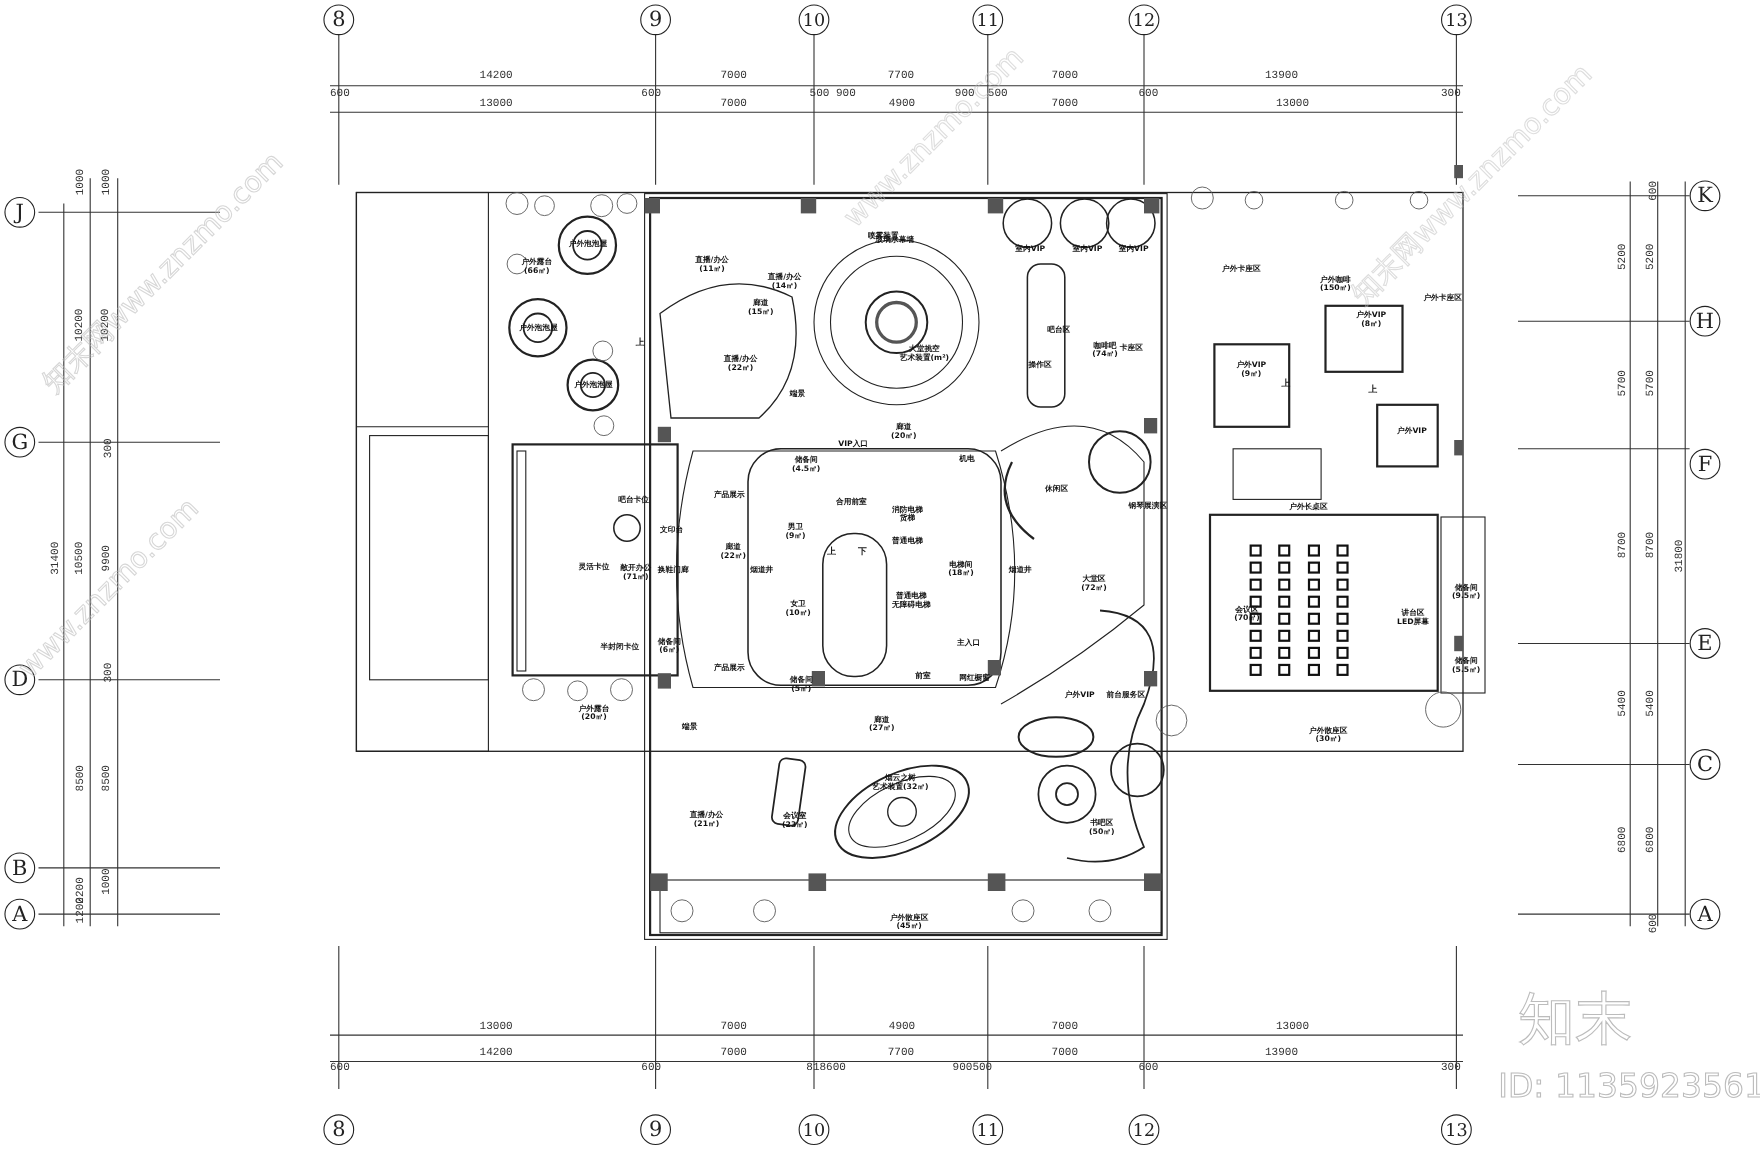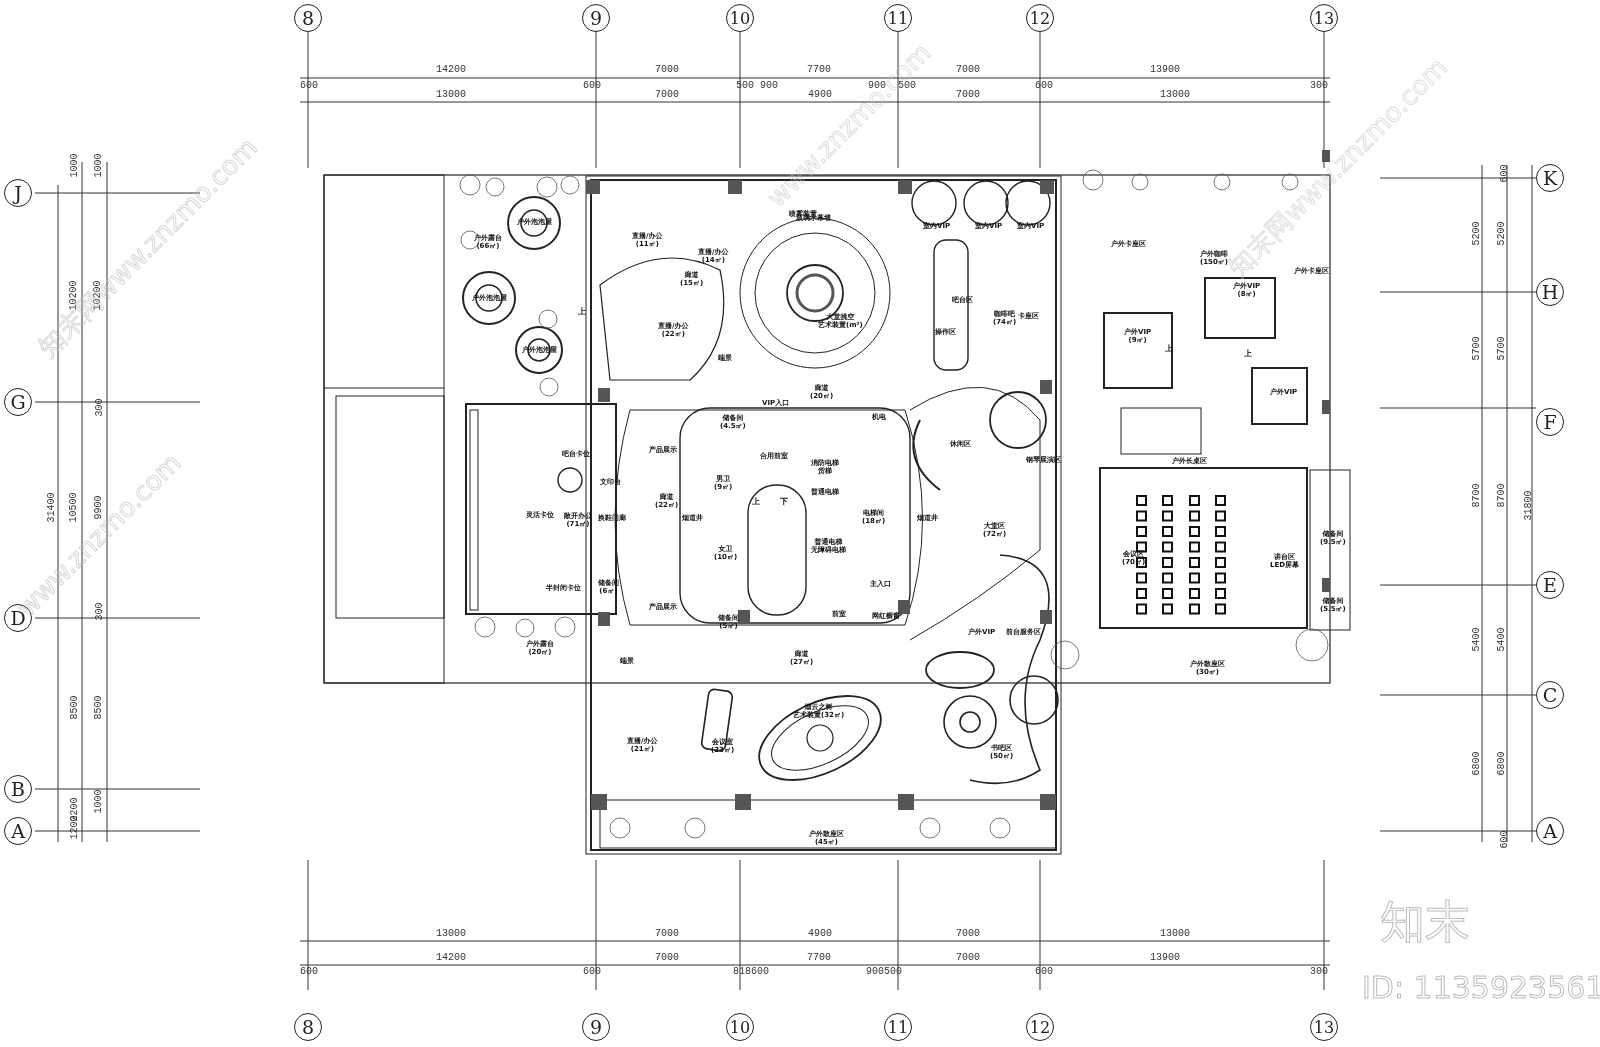--- a/index.html
+++ b/index.html
@@ -365,18 +365,18 @@
 <div class="room" style="left:793px;top:703px;"><span>烟云之树</span><span class="area">艺术装置(32㎡)</span></div>
 <div class="room" style="left:990px;top:700px;margin-top:44px;"><span>书吧区</span><span class="area">(50㎡)</span></div>
 <div class="room" style="left:809px;top:830px;"><span>户外散座区</span><span class="area">(45㎡)</span></div>
 
 <div class="room" style="left:578px;top:308px;font-size:8px;">上</div>
 <div class="room" style="left:752px;top:498px;font-size:8px;">上</div>
 <div class="room" style="left:780px;top:498px;font-size:8px;">下</div>
 <div class="room" style="left:1165px;top:345px;font-size:8px;">上</div>
 <div class="room" style="left:1244px;top:350px;font-size:8px;">上</div>
 
-<div class="wm" style="left:1380px;top:892px;font-size:45px;">知末</div>
+<div class="wm" style="left:1380px;top:892px;font-size:52px;">知末</div>
 <div class="wm" style="left:1362px;top:970px;font-size:30px;">ID: 1135923561</div>
 <div class="wm" style="left:0px;top:230px;font-size:26px;transform:rotate(-45deg);opacity:0.6;">知末网www.znzmo.com</div>
 <div class="wm" style="left:-10px;top:520px;font-size:26px;transform:rotate(-45deg);opacity:0.6;">www.znzmo.com</div>
 <div class="wm" style="left:740px;top:110px;font-size:26px;transform:rotate(-45deg);opacity:0.5;">www.znzmo.com</div>
 <div class="wm" style="left:1190px;top:150px;font-size:26px;transform:rotate(-45deg);opacity:0.5;">知末网www.znzmo.com</div>
 
 </body></html>

